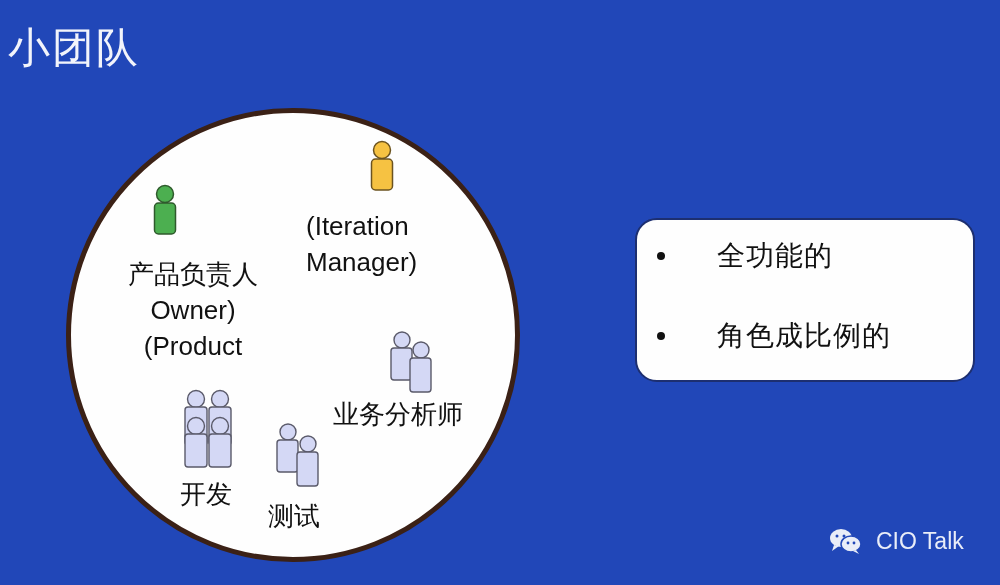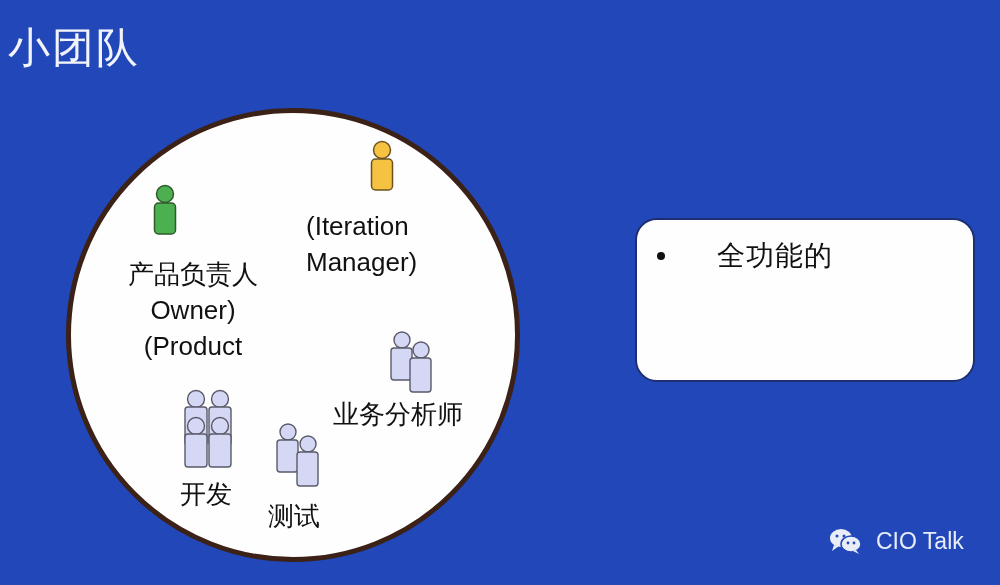--- a/index.html
+++ b/index.html
@@ -106,20 +106,24 @@
 </svg>
 <div class="role-label" style="left:268px;top:498px;text-align:right;">
   <span class="zh">测试</span>
 </div>
 
 <div class="info-box">
   <div class="bullet-row" style="top:16px;">
     <span class="bullet-dot"></span>
     <span class="bullet-text">全功能的</span>
   </div>
+  <div class="bullet-row" style="top:96px;">
+    <span class="bullet-dot"></span>
+    <span class="bullet-text">角色成比例的</span>
+  </div>
 </div>
 
 <div class="watermark">
   <svg width="36" height="30" viewBox="0 0 36 30">
     <ellipse cx="13" cy="12" rx="11" ry="9" fill="#e9edf8"></ellipse>
     <path d="M6 19 L4 25 L11 20 Z" fill="#e9edf8"></path>
     <circle cx="9" cy="10" r="1.5" fill="#2147b8"></circle>
     <circle cx="16" cy="10" r="1.5" fill="#2147b8"></circle>
     <ellipse cx="23" cy="18" rx="10" ry="8" fill="#e9edf8" stroke="#2147b8" stroke-width="1.5"></ellipse>
     <path d="M28 24 L31 28 L25 25 Z" fill="#e9edf8"></path>

